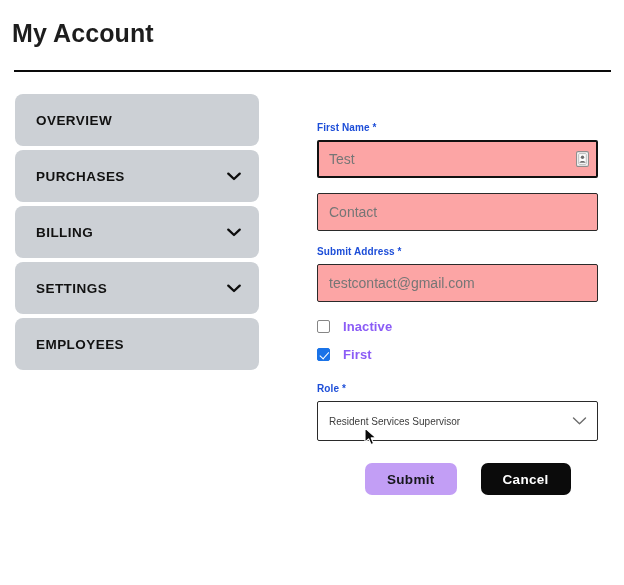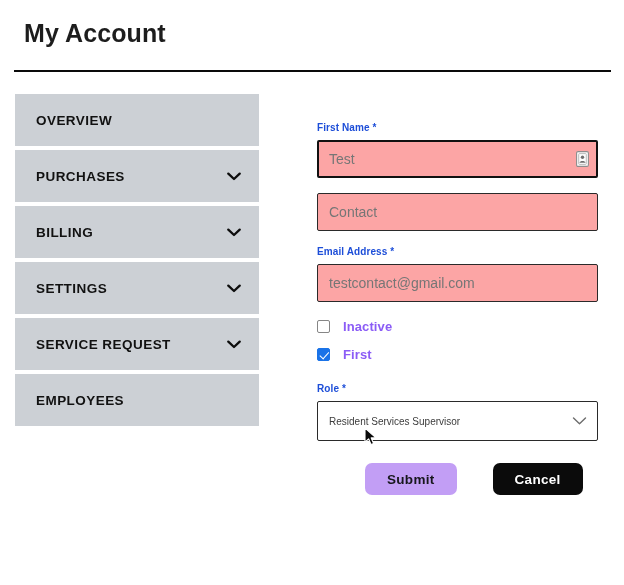--- a/index.html
+++ b/index.html
@@ -16,21 +16,21 @@
   #page {
     position: relative;
     width: 624px;
     height: 585px;
     background: #ffffff;
   }
 
   
   .page-title {
     position: absolute;
-    left: 24px;
+    left: 12px;
     top: 19px;
     font-size: 25px;
     font-weight: 700;
     color: #1d1d1d;
     letter-spacing: 0.1px;
     white-space: nowrap;
   }
   .header-rule {
     position: absolute;
     left: 14px;
@@ -45,21 +45,21 @@
     position: absolute;
     left: 15px;
     top: 94px;
     width: 244px;
   }
   .nav-item {
     position: relative;
     height: 52px;
     margin-bottom: 4px;
     background: #ccd0d5;
-    border-radius: 0;
+    border-radius: 8px;
     display: flex;
     align-items: center;
     padding: 0 18px 0 21px;
     cursor: pointer;
   }
   .nav-label {
     font-size: 13.5px;
     font-weight: 700;
     color: #111111;
     letter-spacing: 0.45px;
@@ -179,21 +179,21 @@
     transform: translateY(-50%);
     width: 15px;
     height: 9px;
     pointer-events: none;
   }
 
   .btn-row {
     display: flex;
     align-items: center;
     margin-top: 22px;
-    gap: 36px;
+    gap: 24px;
     padding-left: 48px;
   }
   .btn {
     border: none;
     border-radius: 7px;
     font-family: "Liberation Sans", sans-serif;
     font-size: 13.5px;
     font-weight: 700;
     letter-spacing: 0.3px;
     cursor: pointer;
@@ -241,26 +241,20 @@
       </svg>
     </div>
 
     <div class="nav-item">
       <span class="nav-label">SETTINGS</span>
       <svg class="chev" viewBox="0 0 14 9">
         <path d="M1.3 1.6 L7 7 L12.7 1.6" fill="none" stroke="#0d0d0d" stroke-width="2.3" stroke-linecap="round" stroke-linejoin="round"></path>
       </svg>
     </div>
 
-    <div class="nav-item">
-      <span class="nav-label">SERVICE REQUEST</span>
-      <svg class="chev" viewBox="0 0 14 9">
-        <path d="M1.3 1.6 L7 7 L12.7 1.6" fill="none" stroke="#0d0d0d" stroke-width="2.3" stroke-linecap="round" stroke-linejoin="round"></path>
-      </svg>
-    </div>
 
     <div class="nav-item">
       <span class="nav-label">EMPLOYEES</span>
     </div>
 
   </div>
 
   <div class="form">
 
     <div class="field-label">First Name *</div>
@@ -271,21 +265,21 @@
         <rect x="2.7" y="2.6" width="7.6" height="10.8" rx="0.8" fill="none" stroke="#b4b4b4" stroke-width="0.9"></rect>
         <circle cx="6.5" cy="6.2" r="1.7" fill="#6e6e6e"></circle>
         <path d="M3.5 11.8 C3.8 9.5 9.2 9.5 9.5 11.8 Z" fill="#6e6e6e"></path>
       </svg>
     </div>
 
     <div class="field-wrap">
       <input class="text-input" type="text" placeholder="Contact" style="">
     </div>
 
-    <div class="field-label">Email Address *</div>
+    <div class="field-label">Submit Address *</div>
     <div class="field-wrap">
       <input class="text-input" type="text" placeholder="testcontact@gmail.com" style="">
     </div>
 
     <div class="check-row">
       <span class="cbox"></span>
       <span class="check-label">Inactive</span>
     </div>
 
     <div class="check-row">

